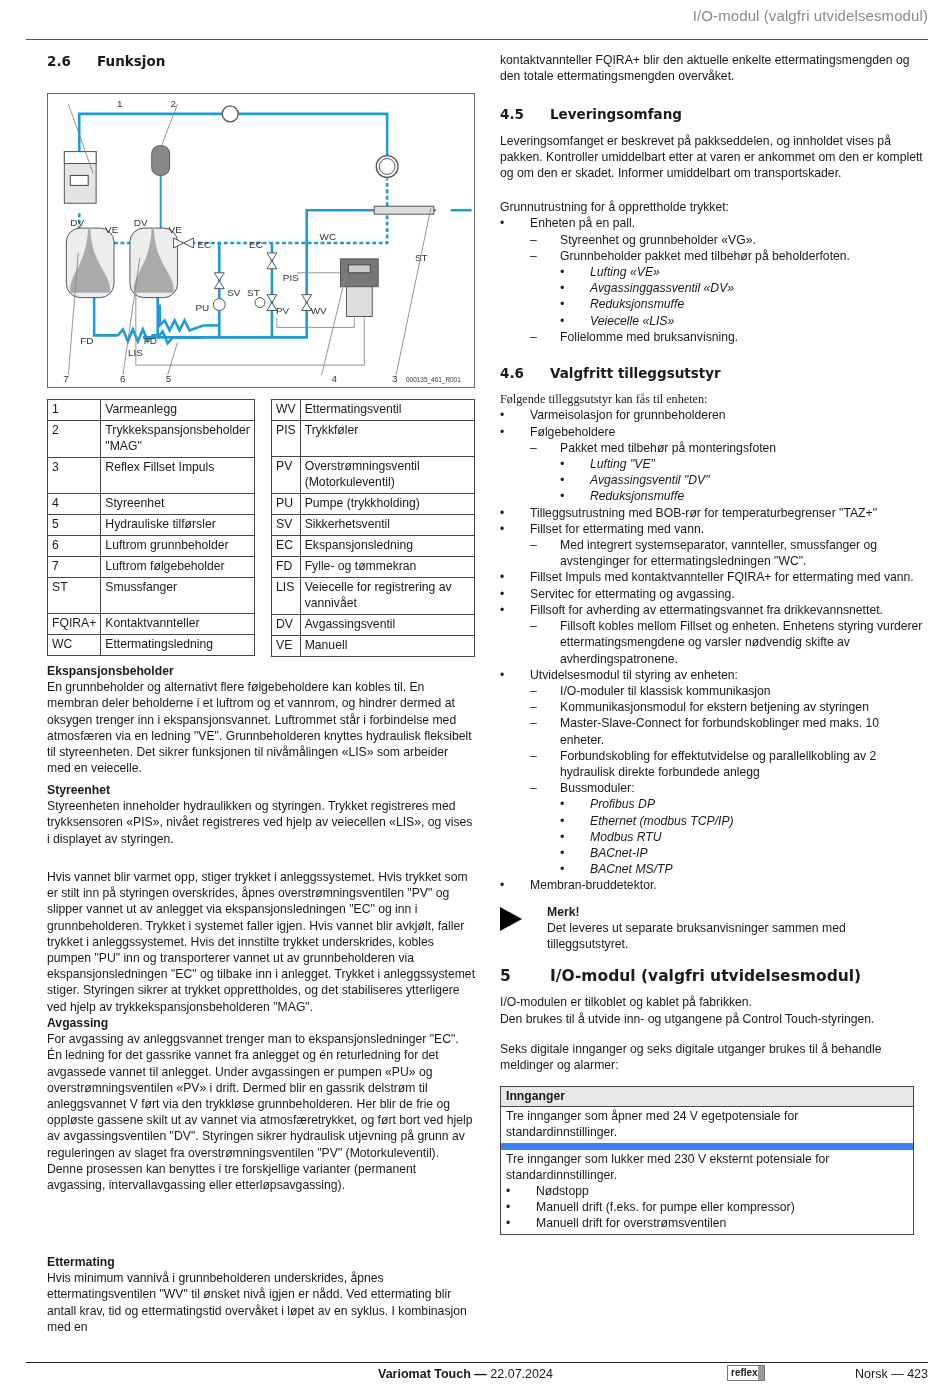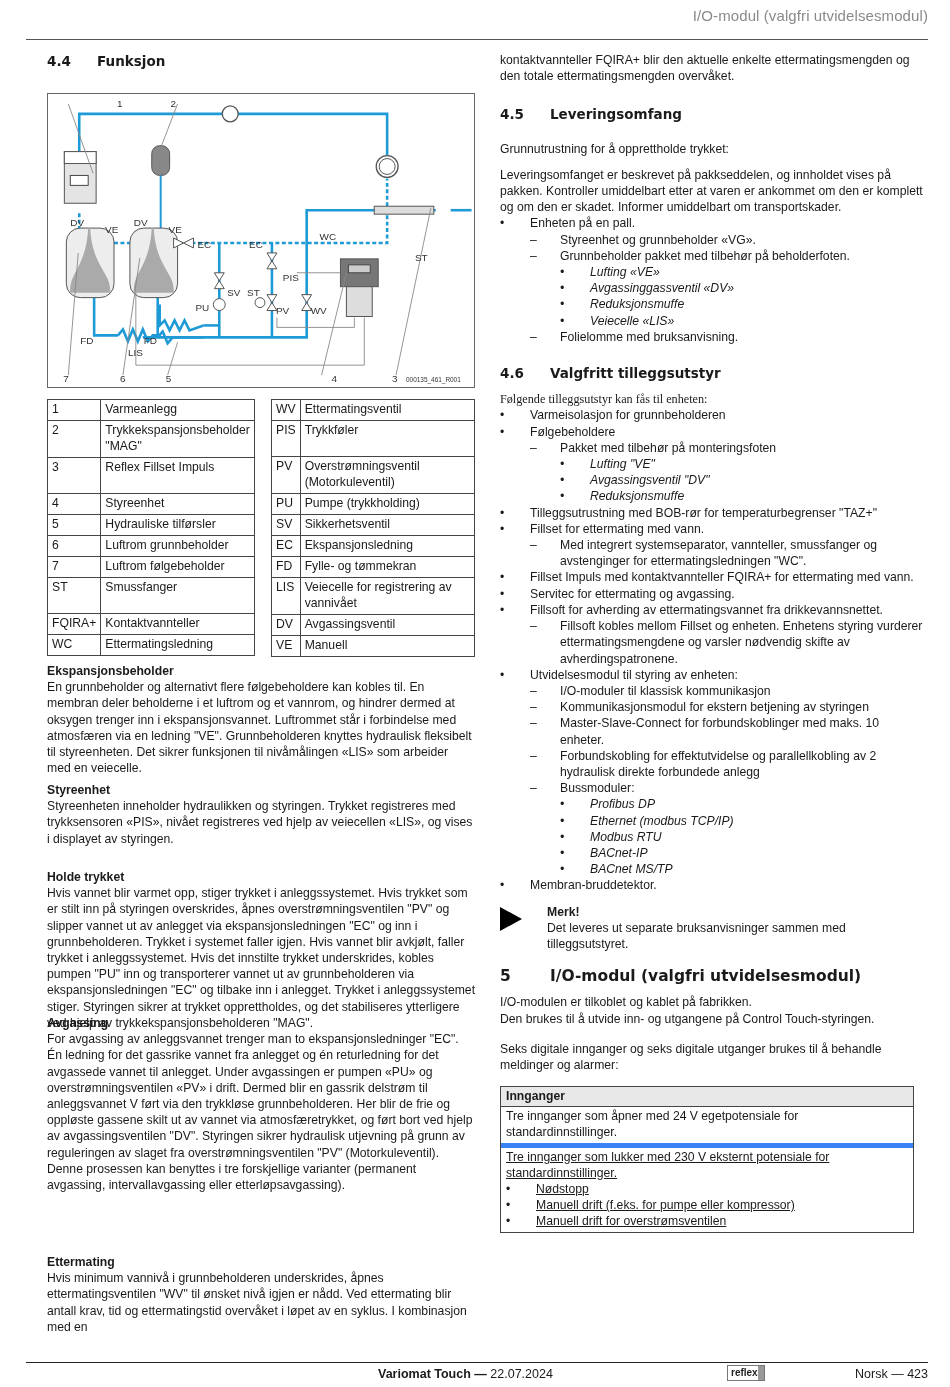--- a/index.html
+++ b/index.html
@@ -43,31 +43,31 @@
   ul.l3 > li { position: relative; padding-left: 30px; }
   ul.l3 > li::before { content: "•"; position: absolute; left: 0; }
 
   .note { display: flex; margin-top: 10px; }
   .note .tri { width: 0; height: 0; border-top: 12px solid transparent; border-bottom: 12px solid transparent; border-left: 22px solid #000; margin-right: 25px; margin-top: 3px; }
   .note .title { font-weight: bold; }
 
   .io-table { position: absolute; left: 500px; top: 1086px; width: 414px; border: 1px solid #444; }
   .io-table .hdr { background: #e8e8e8; font-weight: bold; padding: 1px 5px 2px 5px; border-bottom: 1px solid #444; }
   .io-table .cell { padding: 1px 5px 2px 5px; }
-  .io-table .cell + .cell { border-top: 5px solid #3b82f6; text-decoration: underline; }
+  .io-table .cell + .cell { border-top: 7px solid #3b82f6; }
   .io-table ul.l1 > li { padding-left: 30px; }
 </style>
 </head>
 <body>
 
 <div class="page-header">I/O-modul (valgfri utvidelsesmodul)</div>
 <div class="header-rule"></div>
 
 <h2 class="sec" style="position:absolute; left:47px; top:53px;">
-  <span class="num">4.4</span>
+  <span class="num">2.6</span>
   <span>Funksjon</span>
 </h2>
 
 <div class="figure">
   <svg viewBox="0 0 428 295" xmlns="http://www.w3.org/2000/svg">
     <g stroke="#1e9ad6" stroke-width="2.6" fill="none">
 
       <polyline points="31,58 31,20 341,20 341,62"></polyline>
       <line x1="31" y1="58" x2="31" y2="66"></line>
 
@@ -253,41 +253,40 @@
 
 <div class="block" style="top:663px;">
   <div class="sub-h">Ekspansjonsbeholder</div>
   <p>En grunnbeholder og alternativt flere følgebeholdere kan kobles til. En membran deler beholderne i et luftrom og et vannrom, og hindrer dermed at oksygen trenger inn i ekspansjonsvannet. Luftrommet står i forbindelse med atmosfæren via en ledning "VE". Grunnbeholderen knyttes hydraulisk fleksibelt til styreenheten. Det sikrer funksjonen til nivåmålingen «LIS» som arbeider med en veiecelle.</p>
 </div>
 <div class="block" style="top:782px;">
   <div class="sub-h">Styreenhet</div>
   <p>Styreenheten inneholder hydraulikken og styringen. Trykket registreres med trykksensoren «PIS», nivået registreres ved hjelp av veiecellen «LIS», og vises i displayet av styringen.</p>
 </div>
 <div class="block" style="top:869px;">
-  <div class="sub-h">Holde trykket</div>
   <p>Hvis vannet blir varmet opp, stiger trykket i anleggssystemet. Hvis trykket som er stilt inn på styringen overskrides, åpnes overstrømningsventilen "PV" og slipper vannet ut av anlegget via ekspansjonsledningen "EC" og inn i grunnbeholderen. Trykket i systemet faller igjen. Hvis vannet blir avkjølt, faller trykket i anleggssystemet. Hvis det innstilte trykket underskrides, kobles pumpen "PU" inn og transporterer vannet ut av grunnbeholderen via ekspansjonsledningen "EC" og tilbake inn i anlegget. Trykket i anleggssystemet stiger. Styringen sikrer at trykket opprettholdes, og det stabiliseres ytterligere ved hjelp av trykkekspansjonsbeholderen "MAG".</p>
 </div>
 <div class="block" style="top:1015px;">
   <div class="sub-h">Avgassing</div>
   <p>For avgassing av anleggsvannet trenger man to ekspansjonsledninger "EC". Én ledning for det gassrike vannet fra anlegget og én returledning for det avgassede vannet til anlegget. Under avgassingen er pumpen «PU» og overstrømningsventilen «PV» i drift. Dermed blir en gassrik delstrøm til anleggsvannet V ført via den trykkløse grunnbeholderen. Her blir de frie og oppløste gassene skilt ut av vannet via atmosfæretrykket, og ført bort ved hjelp av avgassingsventilen "DV". Styringen sikrer hydraulisk utjevning på grunn av reguleringen av slaget fra overstrømningsventilen "PV" (Motorkuleventil). Denne prosessen kan benyttes i tre forskjellige varianter (permanent avgassing, intervallavgassing eller etterløpsavgassing).</p>
 </div>
 <div class="block" style="top:1254px;">
   <div class="sub-h">Ettermating</div>
   <p>Hvis minimum vannivå i grunnbeholderen underskrides, åpnes ettermatingsventilen "WV" til ønsket nivå igjen er nådd. Ved ettermating blir antall krav, tid og ettermatingstid overvåket i løpet av en syklus. I kombinasjon med en</p>
 </div>
 
 <div class="col-right" style="top:52px;">
   <p>kontaktvannteller FQIRA+ blir den aktuelle enkelte ettermatingsmengden og den totale ettermatingsmengden overvåket.</p>
 
   <h2 class="sec" style="margin-top:22px;">
     <span class="num">4.5</span>
     <span>Leveringsomfang</span>
   </h2>
+  <p style="margin-top:10px;">Leveringsomfanget er beskrevet på pakkseddelen, og innholdet vises på pakken. Kontroller umiddelbart etter at varen er ankommet om den er komplett og om den er skadet. Informer umiddelbart om transportskader.</p>
   <p style="margin-top:18px;">Grunnutrustning for å opprettholde trykket:</p>
-  <p style="margin-top:10px;">Leveringsomfanget er beskrevet på pakkseddelen, og innholdet vises på pakken. Kontroller umiddelbart etter at varen er ankommet om den er komplett og om den er skadet. Informer umiddelbart om transportskader.</p>
   <ul class="l1">
     <li><span>Enheten på en pall.</span>
       <ul class="l2">
         <li>Styreenhet og grunnbeholder «VG».</li>
         <li><span>Grunnbeholder pakket med tilbehør på beholderfoten.</span>
           <ul class="l3">
             <li>Lufting «VE»</li>
             <li>Avgassinggassventil «DV»</li>
             <li>Reduksjonsmuffe</li>
             <li>Veiecelle «LIS»</li>

